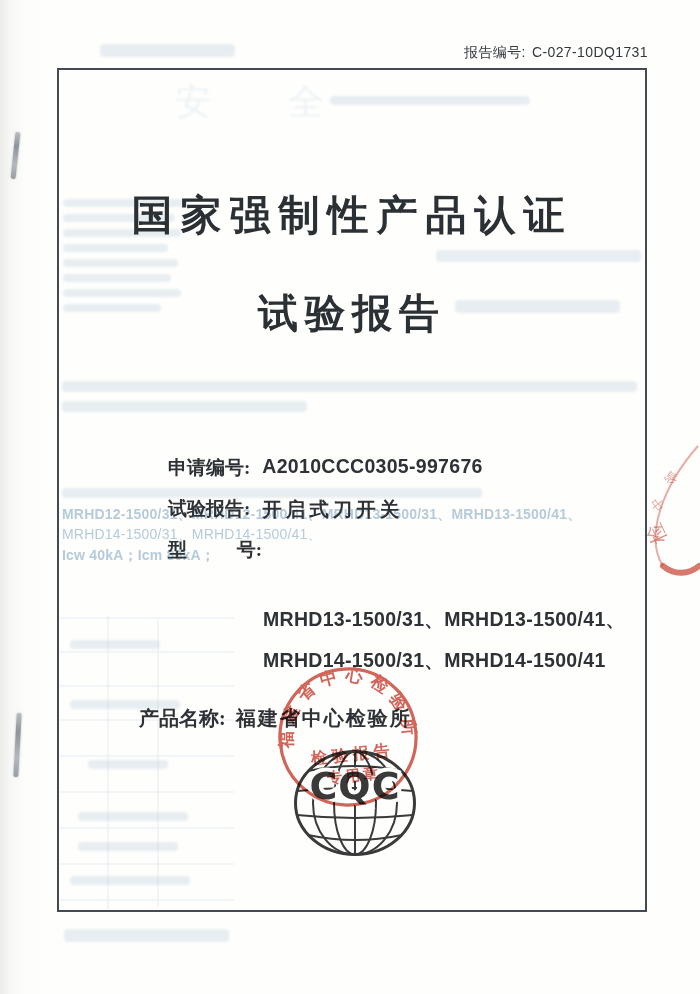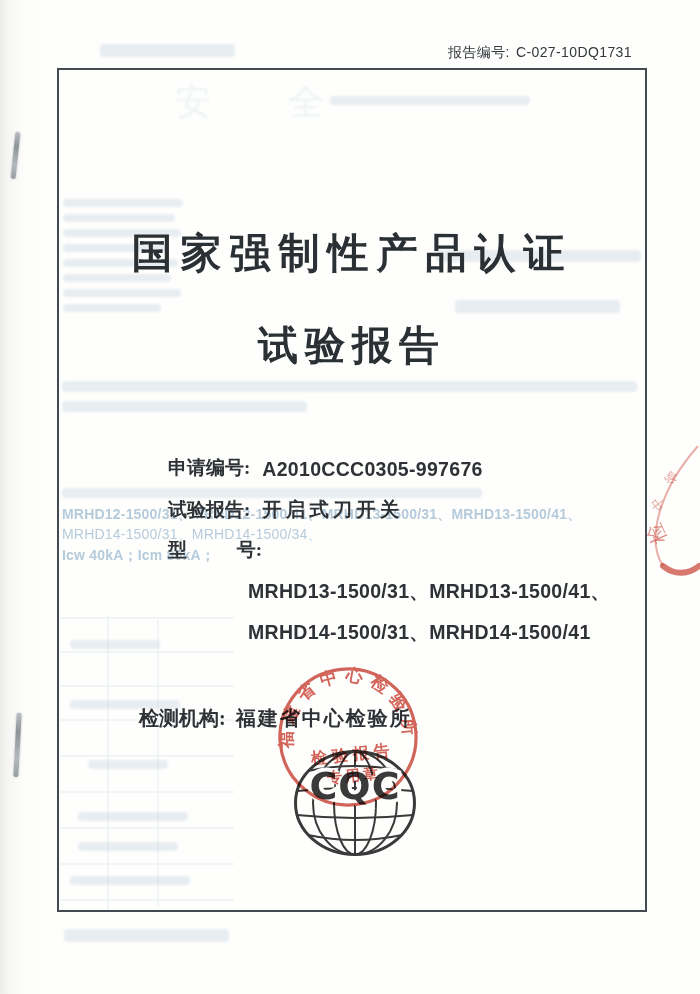--- a/index.html
+++ b/index.html
@@ -16,44 +16,44 @@
 
   .staple{
     position:absolute;width:5px;border-radius:2px;
     background:linear-gradient(180deg,#b9bec2,#8e9499 30%,#b4b9bd 70%,#989da1);
     box-shadow:0 0 2px rgba(120,126,130,.5);
   }
   .staple.s1{left:13px;top:132px;height:47px;transform:rotate(6deg);}
   .staple.s2{left:15px;top:713px;height:64px;transform:rotate(3deg);}
 
   .report-no{
-    position:absolute;top:44px;right:68px;
+    position:absolute;top:44px;right:52px;
     font-size:14px;color:#33383d;letter-spacing:.4px;text-align:center;
   }
   .report-no .lbl{margin-right:6px;}
 
   .frame{
     position:absolute;left:57px;top:68px;width:586px;height:840px;
     border:2px solid #434a51;
   }
 
-  .title{position:absolute;left:57px;width:590px;text-align:center;color:#2b3034;margin-top:38px;}
+  .title{position:absolute;left:57px;width:590px;text-align:center;color:#2b3034;}
   .title.l1{top:188px;font-size:41px;letter-spacing:8px;font-weight:600;}
   .title.l2{top:243px;font-size:39px;letter-spacing:2px;font-weight:500;font-family:"Liberation Sans","DejaVu Sans",sans-serif;}
-  .title.l3{top:280px;font-size:40px;letter-spacing:7px;font-weight:600;}
+  .title.l3{top:286px;font-size:40px;letter-spacing:7px;font-weight:600;}
 
-  .field{position:absolute;color:#2e3236;display:flex;align-items:flex-end;}
+  .field{position:absolute;color:#2e3236;display:flex;align-items:flex-start;}
   .field .flabel{font-family:"Liberation Serif","DejaVu Serif",serif;font-size:19px;font-weight:600;white-space:pre;}
   .field .fvalue{font-size:19.5px;font-weight:600;margin-left:12px;letter-spacing:.3px;}
   .f-app{left:168px;top:455px;}
   .f-prod{left:168px;top:496px;}
   .f-prod .fvalue{font-family:"Liberation Serif","DejaVu Serif",serif;letter-spacing:4px;margin-left:12px;}
   .f-model{left:168px;top:537px;}
   .f-model .flabel{display:inline-flex;justify-content:space-between;width:94px;}
-  .model-cont{position:absolute;left:248px;font-size:19.5px;font-weight:600;color:#2e3236;letter-spacing:.3px;}
+  .model-cont{position:absolute;left:263px;font-size:19.5px;font-weight:600;color:#2e3236;letter-spacing:.3px;margin-top:28px;}
   .m2{top:578px;} .m3{top:619px;}
   .f-agency{left:139px;top:705px;z-index:4;}
   .f-agency .flabel{font-size:20px;}
   .f-agency .fvalue{font-family:"Liberation Serif","DejaVu Serif",serif;font-size:20px;letter-spacing:2px;margin-left:10px;}
 
   
   .smudge{
     position:absolute;border-radius:4px;
     background:#c3d3de;opacity:.38;filter:blur(1px);
     pointer-events:none;
@@ -94,21 +94,21 @@
   <div class="smudge" style="left:63px;top:289px;width:118px;height:8px;"></div>
   <div class="smudge" style="left:63px;top:304px;width:98px;height:8px;"></div>
 
   <div class="smudge" style="left:436px;top:250px;width:205px;height:12px;"></div>
   <div class="smudge" style="left:455px;top:300px;width:165px;height:13px;"></div>
   <div class="smudge" style="left:62px;top:381px;width:575px;height:11px;"></div>
   <div class="smudge" style="left:62px;top:401px;width:245px;height:11px;"></div>
   <div class="smudge" style="left:62px;top:488px;width:420px;height:10px;"></div>
 
   <div class="bleed-text" style="left:62px;top:506px;font-weight:bold;">MRHD12-1500/31、MRHD12-1500/41、MRHD13-1500/31、MRHD13-1500/41、</div>
-  <div class="bleed-text" style="left:62px;top:526px;">MRHD14-1500/31、MRHD14-1500/34、</div>
+  <div class="bleed-text" style="left:62px;top:526px;">MRHD14-1500/31、MRHD14-1500/41、</div>
   <div class="bleed-text" style="left:62px;top:547px;font-weight:bold;">Icw 40kA；Icm 80kA；</div>
 
   <svg class="bleed-grid" width="178" height="296" viewBox="0 0 178 296">
     <g stroke="#a9c3d2" stroke-width="1" opacity="0.3" fill="none">
       <line x1="50" y1="0" x2="50" y2="296"></line>
       <line x1="100" y1="4" x2="100" y2="290"></line>
       <line x1="2" y1="2" x2="176" y2="2"></line>
       <line x1="2" y1="36" x2="176" y2="36"></line>
       <line x1="2" y1="70" x2="176" y2="70"></line>
       <line x1="2" y1="104" x2="176" y2="104"></line>
@@ -154,21 +154,21 @@
     <span class="fvalue">开启式刀开关</span>
   </div>
 
   <div class="field f-model">
     <span class="flabel"><span>型</span><span>号:</span></span>
   </div>
   <div class="model-cont m2">MRHD13-1500/31、MRHD13-1500/41、</div>
   <div class="model-cont m3">MRHD14-1500/31、MRHD14-1500/41</div>
 
   <div class="field f-agency">
-    <span class="flabel">检测机构:</span>
+    <span class="flabel">产品名称:</span>
     <span class="fvalue">福建省中心检验所</span>
   </div>
 
   <svg class="stamp-svg" width="170" height="170" viewBox="0 0 170 170">
     <g transform="rotate(-6 85 85)" opacity="0.85">
       <circle cx="85" cy="85" r="68" fill="none" stroke="#cc4a3e" stroke-width="3.2"></circle>
       <defs>
         <path id="sealArc" d="M 33,106 A 56,56 0 1 1 137,106" fill="none"></path>
       </defs>
       <text font-size="17" fill="#cc4a3e" letter-spacing="7" font-family="Liberation Serif, DejaVu Serif, serif" font-weight="bold">

